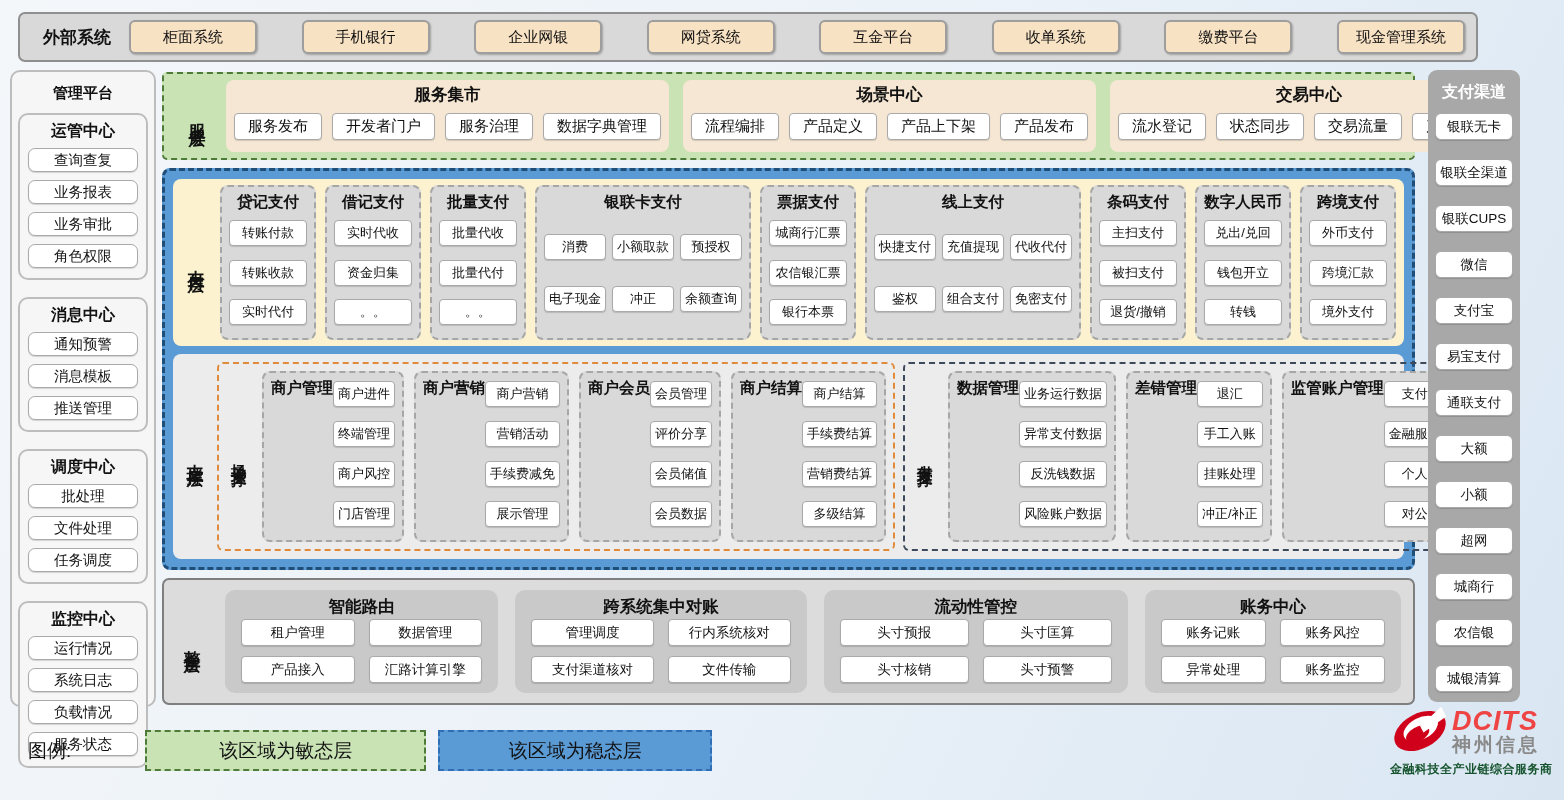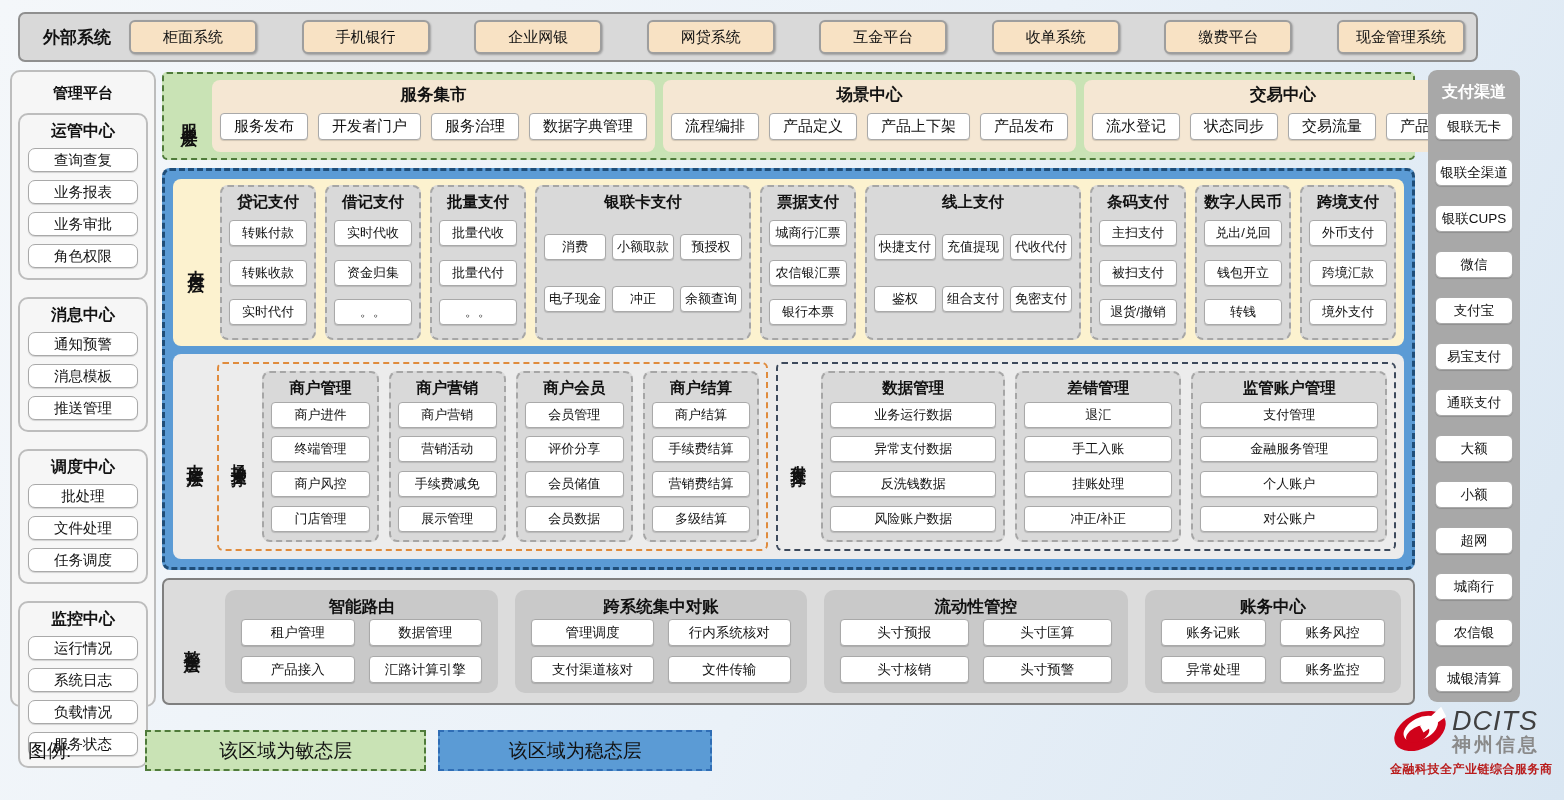--- a/index.html
+++ b/index.html
@@ -48,21 +48,21 @@
     padding:3px 8px 10px; margin-bottom:17px;
   }
   .mg-group:last-child{ margin-bottom:0; }
   .mg-group .g-title{ font-weight:bold; font-size:16px; text-align:center; padding:3px 0 6px; }
   .mg-group .g-body{ display:flex; flex-direction:column; gap:8px; }
   .mg-chip{ height:24px; border-radius:7px; font-size:14.5px; }
   
   .service-band{
     position:absolute; left:162px; top:72px; width:1253px; height:88px;
     background:#c9e3b5; border:2.5px dashed #4f7b3a; border-radius:5px;
-    display:flex; align-items:center; padding:6px 10px; gap:8px;
+    display:flex; align-items:center; padding:6px 18px; gap:14px;
   }
   .service-band .vl{ width:30px; height:100%; font-size:17px;}
   .svc-section{
     background:#f5e7d3; border-radius:8px; height:72px; padding:2px 8px 6px;
     display:flex; flex-direction:column;
   }
   .svc-section .t{ font-weight:bold; font-size:16.5px; text-align:center; height:24px; line-height:24px;}
   .svc-body{ flex:1; display:flex; align-items:center; justify-content:space-evenly; gap:10px;}
   .svc-body .chip{ font-size:15px; padding:0 13px; height:27px;}
   .svc-1{ flex:370;} .svc-2{ flex:425;} .svc-3{ flex:390;}
@@ -89,21 +89,21 @@
     background:#ececec; border-radius:8px; flex:208; display:flex;
     padding:8px; gap:8px;
   }
   .sup-panel > .vl{ width:28px; }
   .sup-section{ border:2px dashed; border-radius:6px; display:flex; padding:7px; gap:10px; }
   .sup-scene{ border-color:#e08b3c; flex:548; }
   .sup-pay{ border-color:#3d4a5c; flex:618; }
   .sup-section .vl{ width:26px; font-size:15.5px; letter-spacing:2px;}
   .sup-col{
     background:#d9d9d9; border:2px dashed #a6a6a6; border-radius:8px;
-    padding:2px 7px 7px; flex:1; display:flex; flex-direction:column;
+    padding:2px 7px 7px; flex:1; display:flex; 
   }
   .sup-col.w115{ flex:1.12;} .sup-col.w130{ flex:1.2;}
   .sup-col .t{ font-weight:bold; font-size:15.5px; text-align:center; height:26px; line-height:26px; white-space:nowrap;}
   .sup-col .body{ flex:1; display:grid; gap:8px; align-content:space-evenly;}
   
   .int-band{
     position:absolute; left:162px; top:578px; width:1253px; height:127px;
     background:#dcdcdc; border:2px solid #7f7f7f; border-radius:7px;
     display:flex; align-items:center; padding:8px 12px; gap:17px;
   }
@@ -128,23 +128,23 @@
   
   .legend{ position:absolute; left:28px; top:730px; display:flex; align-items:center;}
   .legend .lg-label{ font-size:19px; margin-right:74px;}
   .lg-box{ height:41px; display:flex; align-items:center; justify-content:center; font-size:19px;}
   .lg-agile{ width:281px; background:#c9e3b5; border:2.5px dashed #4f7b3a;}
   .lg-stable{ width:274px; background:#5b9bd5; border:2.5px dashed #2f6db5; margin-left:12px;}
   
   .logo{ position:absolute; left:1390px; top:704px; width:170px;}
   .logo-row{ display:flex; align-items:center; gap:2px;}
   .logo-txt{ display:flex; flex-direction:column; line-height:1.05;}
-  .logo-brand{ color:#404040; font-weight:400; font-style:italic; font-size:27px; letter-spacing:1px;}
+  .logo-brand{ color:#ef4444; font-weight:700; font-style:italic; font-size:27px; letter-spacing:1px;}
   .logo-name{ color:#8a8a8a; font-weight:bold; font-size:19px; letter-spacing:3px;}
-  .logo-tag{ color:#b91c1c; font-weight:bold; font-size:12px; white-space:nowrap; margin-top:3px; letter-spacing:.5px;}
+  .logo-tag{ color:#14532d; font-weight:bold; font-size:12px; white-space:nowrap; margin-top:3px; letter-spacing:.5px;}
 </style>
 </head>
 <body>
 
 <div class="topbar">
   <div class="bar-title">外部系统</div>
   <div class="bar-items">
     <div class="ext-btn">柜面系统</div>
     <div class="ext-btn">手机银行</div>
     <div class="ext-btn">企业网银</div>

